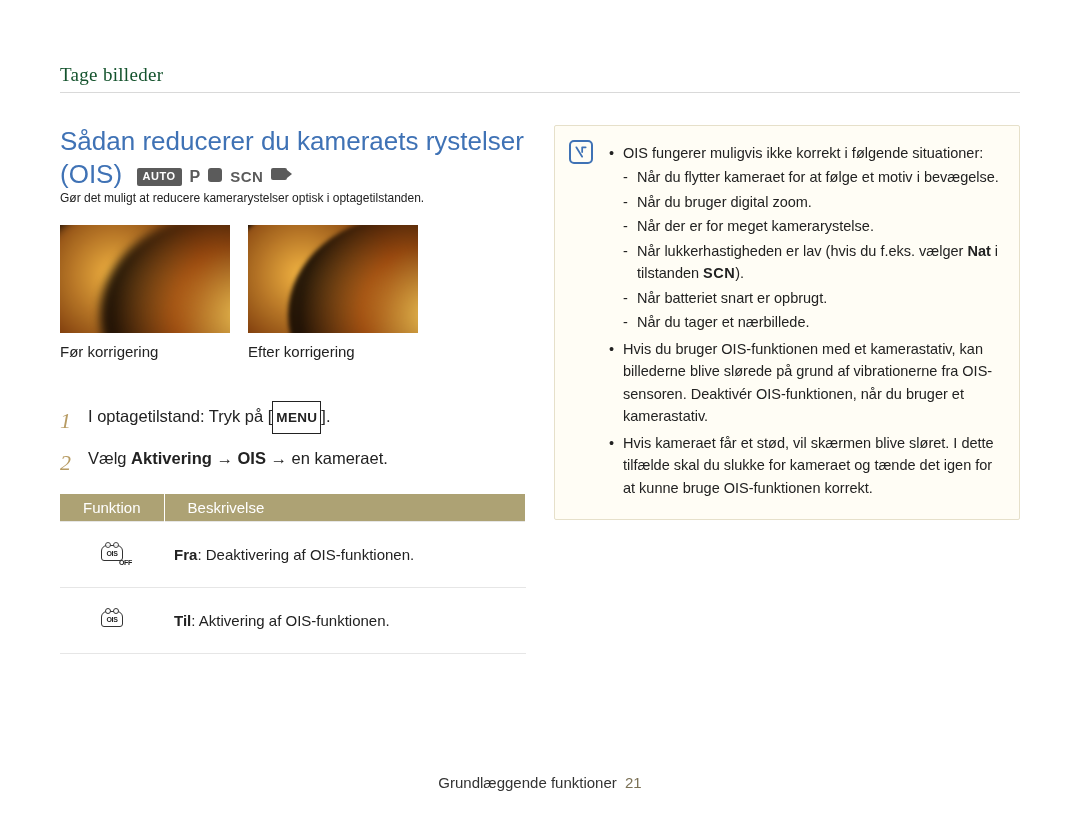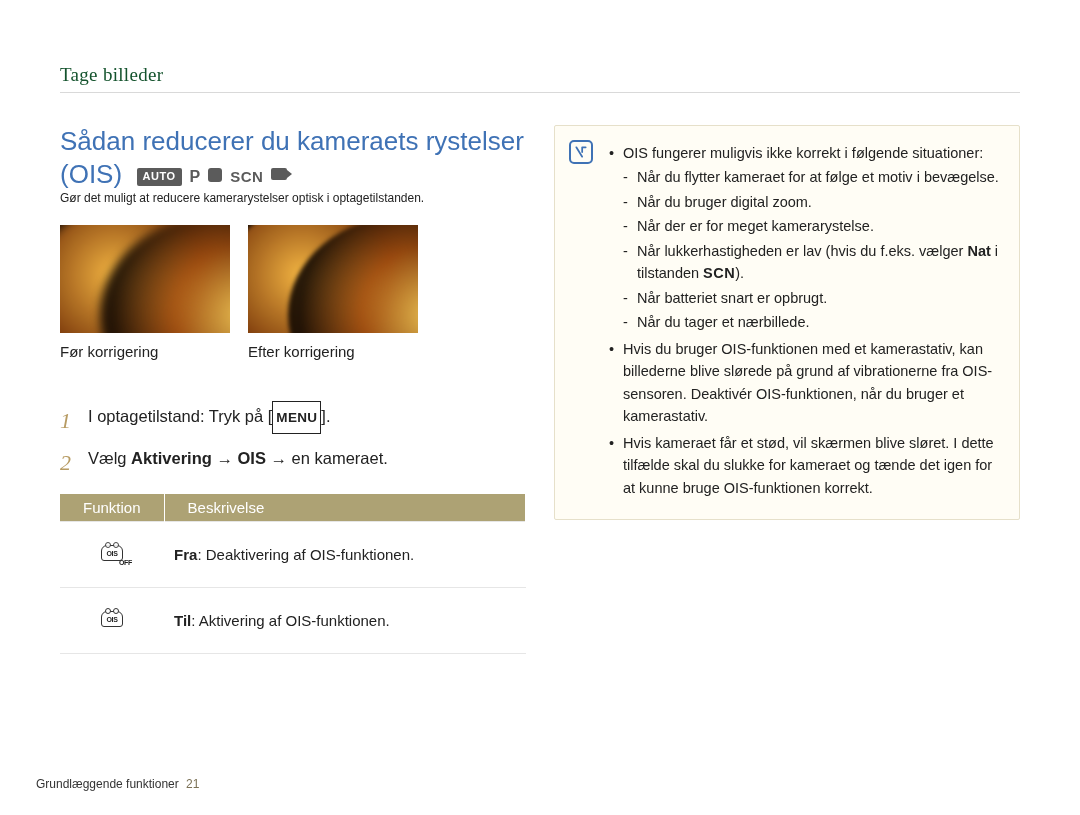--- a/index.html
+++ b/index.html
@@ -51,21 +51,21 @@
   .note-box { border:1px solid #e6e0ca; background: #fffdf5; border-radius:2px; padding:16px 18px 16px 54px; position:relative; font-size:14.5px; line-height:1.55; }
   .note-icon { position:absolute; left:14px; top:14px; width:24px; height:24px; border:2px solid #3F72B5; border-radius:5px; display:flex; align-items:center; justify-content:center; color:#3F72B5; }
   .note-icon svg { width:14px; height:14px; }
   .note-box ul { list-style: none; }
   .note-box ul.top > li { position:relative; padding-left:14px; margin-bottom:4px; }
   .note-box ul.top > li:before { content:"•"; position:absolute; left:0; top:0; }
   .note-box ul.sub > li { position:relative; padding-left:14px; margin:2px 0; }
   .note-box ul.sub > li:before { content:"-"; position:absolute; left:0; top:0; }
   .scn-inline { font-weight:800; letter-spacing:.5px; }
 
-  .footer { position:absolute; bottom:24px; left:0; right:0; text-align:left; font-size:12px; color:#333;padding-left:36px; }
+  .footer { position:absolute; bottom:24px; left:0; right:0; text-align:center; font-size:15px; color:#333; }
   .pagenum { color:#7b7156; margin-left:4px; }
 </style>
 </head>
 <body>
 
 <div class="page">
   <div class="breadcrumb">Tage billeder</div>
   <hr class="rule">
 
   <div class="columns">

